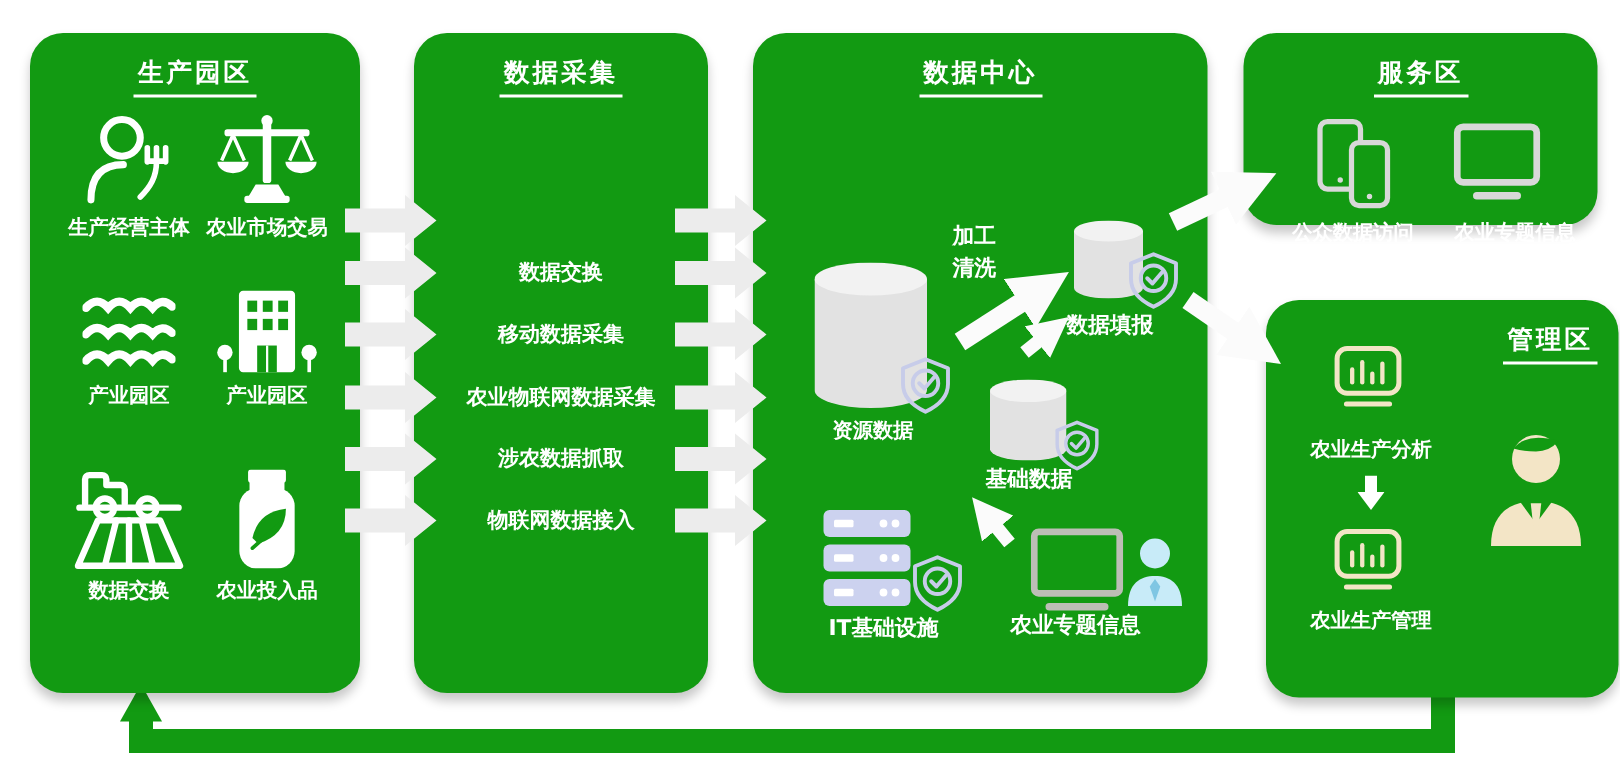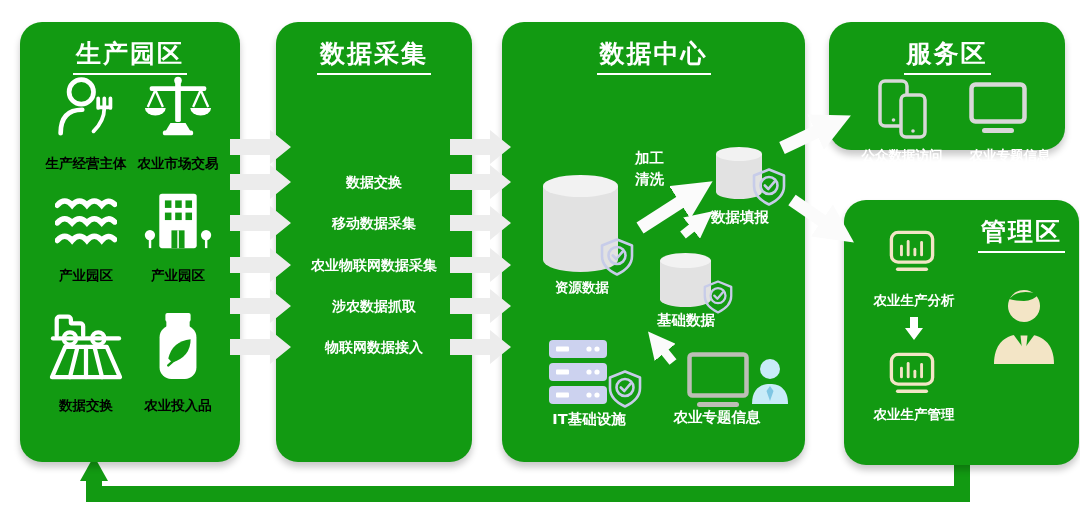--- a/index.html
+++ b/index.html
@@ -9,26 +9,26 @@
   .layer{position:absolute;left:0;top:0;pointer-events:none;}
   .z0{z-index:0}.z3{z-index:3}
   .panel{position:absolute;background:#129A12;border-radius:22px;z-index:1;
          box-shadow:0 5px 7px rgba(0,0,0,.22);}
   #p-prod{left:20px;top:22px;width:220px;height:440px;}
   #p-coll{left:276px;top:22px;width:196px;height:440px;}
   #p-dc{left:502px;top:22px;width:303px;height:440px;}
   #p-svc{left:829px;top:22px;width:236px;height:128px;}
   #p-mgmt{left:830px;top:200px;width:235px;height:265px;margin-left:14px;}
   .ptitle{position:absolute;left:0;right:0;top:15px;text-align:center;}
-  .ptitle span{display:inline-block;color:#fff;font-size:25px;font-weight:bold;letter-spacing:2px;
+  .ptitle span{display:inline-block;color:#fff;font-size:17px;font-weight:bold;letter-spacing:2px;
                border-bottom:2.5px solid #fff;padding:0 3px 3px;}
   .ptitle.right{text-align:right;right:14px;left:auto;}
   .cell{position:absolute;width:116px;text-align:center;}
   .icon-box{display:flex;align-items:center;justify-content:center;}
-  .cell-label{margin-top:16px;color:#000000;font-weight:bold;font-size:13.5px;white-space:nowrap;height:18px;line-height:18px;}
+  .cell-label{margin-top:5px;color:#ffffff;font-weight:bold;font-size:13.5px;white-space:nowrap;height:18px;line-height:18px;}
   .coll-item{position:absolute;left:0;width:100%;text-align:center;color:#fff;font-weight:bold;
              font-size:14px;height:20px;line-height:20px;white-space:nowrap;}
   .lbl{position:absolute;transform:translateX(-50%);color:#fff;font-weight:bold;font-size:13.5px;
        white-space:nowrap;height:20px;line-height:20px;text-align:right;}
   .proc{position:absolute;color:#fff;font-weight:bold;font-size:14.5px;line-height:21px;}
   .abs{position:absolute;}
 </style>
 </head>
 <body>
 

